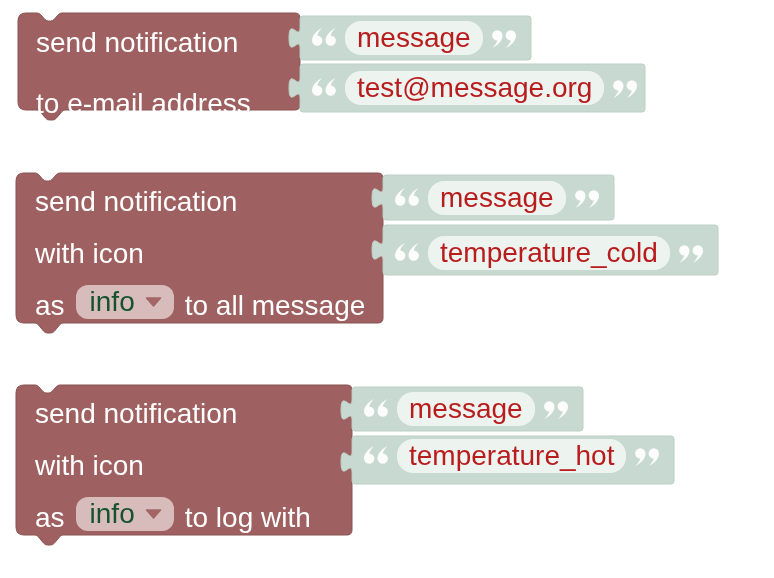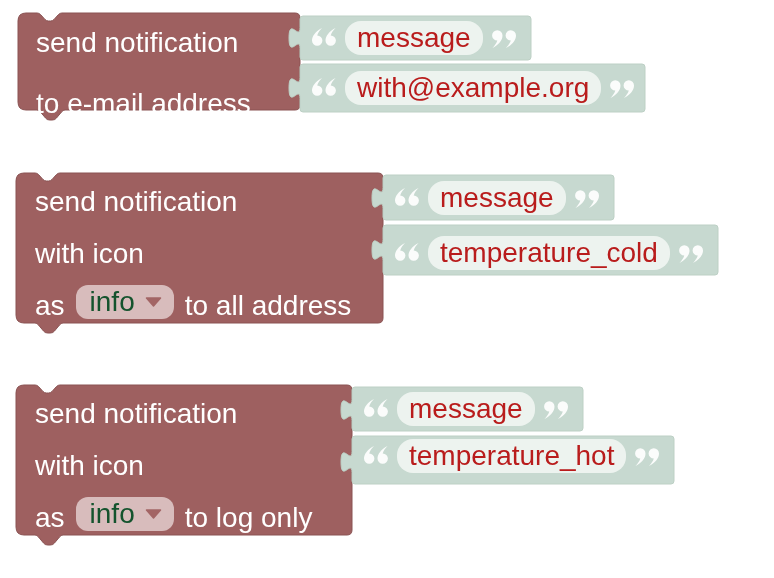--- a/index.html
+++ b/index.html
@@ -68,21 +68,21 @@
     <svg class="shape" width="359" height="50" viewBox="-1 -1 359 50">
       <path fill="#c7d9d0" stroke="#bdd0c5" d="M 15,0 H 354 Q 357,0 357,3 V 45 Q 357,48 354,48 H 15 Q 12,48 12,45 V 34.5 c 0,-14 -11,11 -11,-10.5 s 11,3.5 11,-10.5 V 3 Q 12,0 15,0 Z"></path>
     </svg>
     <div class="vcontent">
       <svg class="quote" viewBox="0 0 25 20">
         <g opacity="0.93" fill="#ffffff">
           <path d="M11,0 C4.5,3.5 1,8 1,12.6 a5.2,5.2 0 1 0 5.2,-5.2 C6.9,4.9 8.8,2.3 11,0 Z"></path>
           <path transform="translate(13.5,0)" d="M11,0 C4.5,3.5 1,8 1,12.6 a5.2,5.2 0 1 0 5.2,-5.2 C6.9,4.9 8.8,2.3 11,0 Z"></path>
         </g>
       </svg>
-      <span class="vfield" style="background: rgb(237, 243, 239);">with@example.org</span>
+      <span class="vfield" style="background: rgb(237, 243, 239);">test@message.org</span>
       <svg class="quote" viewBox="0 0 25 20">
         <g transform="rotate(180 12.5 10)" opacity="0.93" fill="#ffffff">
           <path d="M11,0 C4.5,3.5 1,8 1,12.6 a5.2,5.2 0 1 0 5.2,-5.2 C6.9,4.9 8.8,2.3 11,0 Z"></path>
           <path transform="translate(13.5,0)" d="M11,0 C4.5,3.5 1,8 1,12.6 a5.2,5.2 0 1 0 5.2,-5.2 C6.9,4.9 8.8,2.3 11,0 Z"></path>
         </g>
       </svg>
     </div>
   </div>
 
   <div class="block" style="left:16px;top:173px;width:367px;height:150px;">
@@ -96,21 +96,21 @@
       <span class="lbl">with icon</span>
     </div>
     <div class="row" style="left:19px;top:111px;">
       <span class="lbl">as</span>
       <div class="dropdown" style="background: rgb(216, 188, 188);">
         <span class="dd-label">info</span>
         <svg class="dd-arrow" viewBox="0 0 17 10">
           <path d="M1.5,1 h14 l-7,8 z" stroke-width="1.5" stroke-linejoin="round" fill="#a36565" stroke="#a36565"></path>
         </svg>
       </div>
-      <span class="lbl">to all address</span>
+      <span class="lbl">to all message</span>
     </div>
   </div>
 
   <div class="vblock" style="left:371px;top:175px;height:45px;">
     <svg class="shape" width="245" height="47" viewBox="-1 -1 245 47">
       <path fill="#c7d9d0" stroke="#bdd0c5" d="M 15,0 H 240 Q 243,0 243,3 V 42 Q 243,45 240,45 H 15 Q 12,45 12,42 V 33.5 c 0,-14 -11,11 -11,-10.5 s 11,3.5 11,-10.5 V 3 Q 12,0 15,0 Z"></path>
     </svg>
     <div class="vcontent">
       <svg class="quote" viewBox="0 0 25 20">
         <g opacity="0.93" fill="#ffffff">
@@ -160,21 +160,21 @@
       <span class="lbl">with icon</span>
     </div>
     <div class="row" style="left:19px;top:111px;">
       <span class="lbl">as</span>
       <div class="dropdown" style="background: rgb(216, 188, 188);">
         <span class="dd-label">info</span>
         <svg class="dd-arrow" viewBox="0 0 17 10">
           <path d="M1.5,1 h14 l-7,8 z" stroke-width="1.5" stroke-linejoin="round" fill="#a36565" stroke="#a36565"></path>
         </svg>
       </div>
-      <span class="lbl">to log only</span>
+      <span class="lbl">to log with</span>
     </div>
   </div>
 
   <div class="vblock" style="left:340px;top:387px;height:44px;">
     <svg class="shape" width="245" height="46" viewBox="-1 -1 245 46">
       <path fill="#c7d9d0" stroke="#bdd0c5" d="M 15,0 H 240 Q 243,0 243,3 V 41 Q 243,44 240,44 H 15 Q 12,44 12,41 V 33.5 c 0,-14 -11,11 -11,-10.5 s 11,3.5 11,-10.5 V 3 Q 12,0 15,0 Z"></path>
     </svg>
     <div class="vcontent">
       <svg class="quote" viewBox="0 0 25 20">
         <g opacity="0.93" fill="#ffffff">

